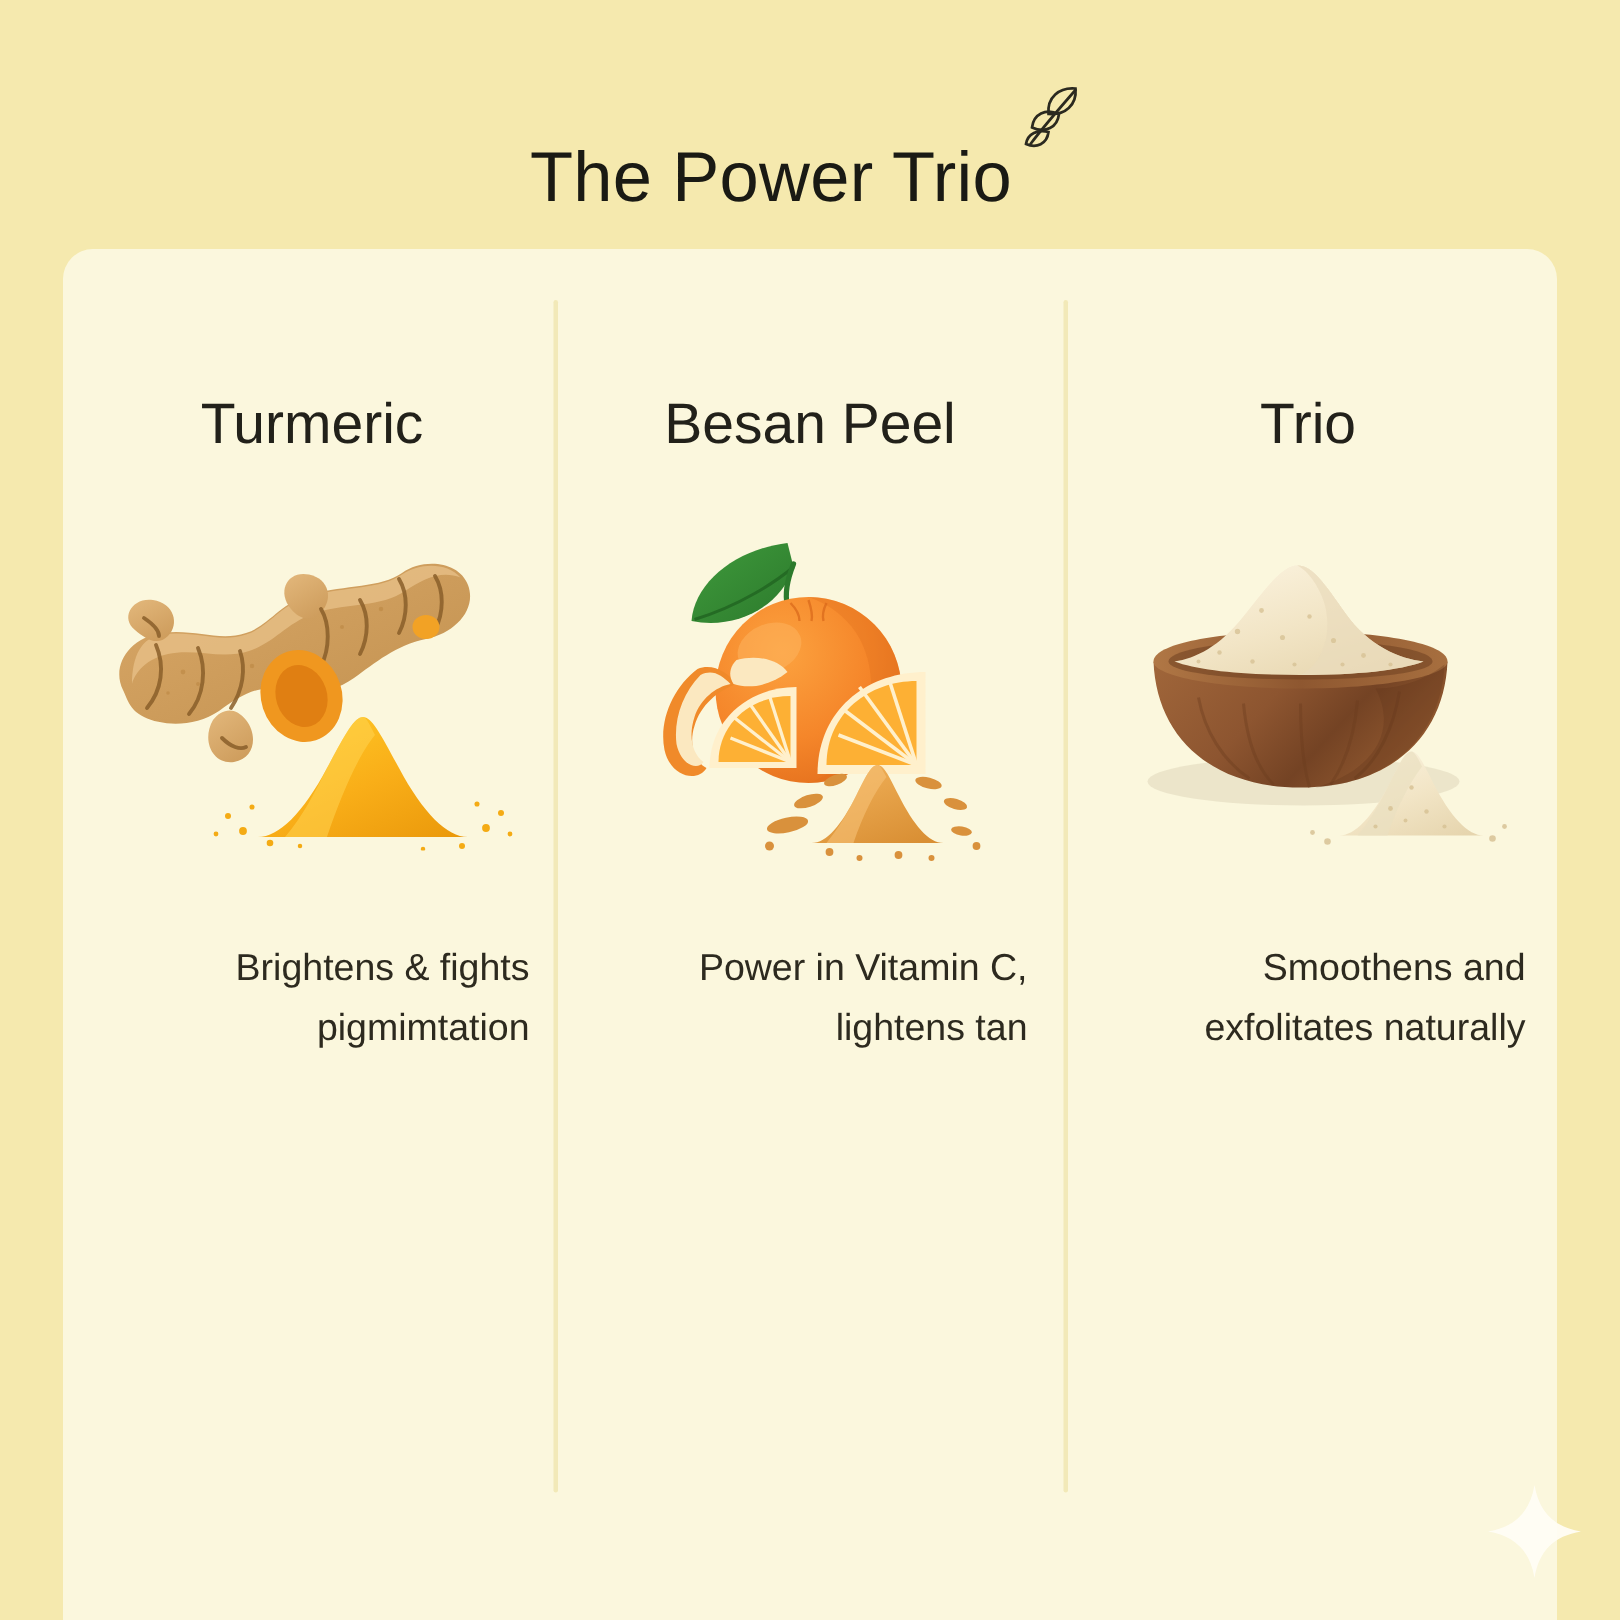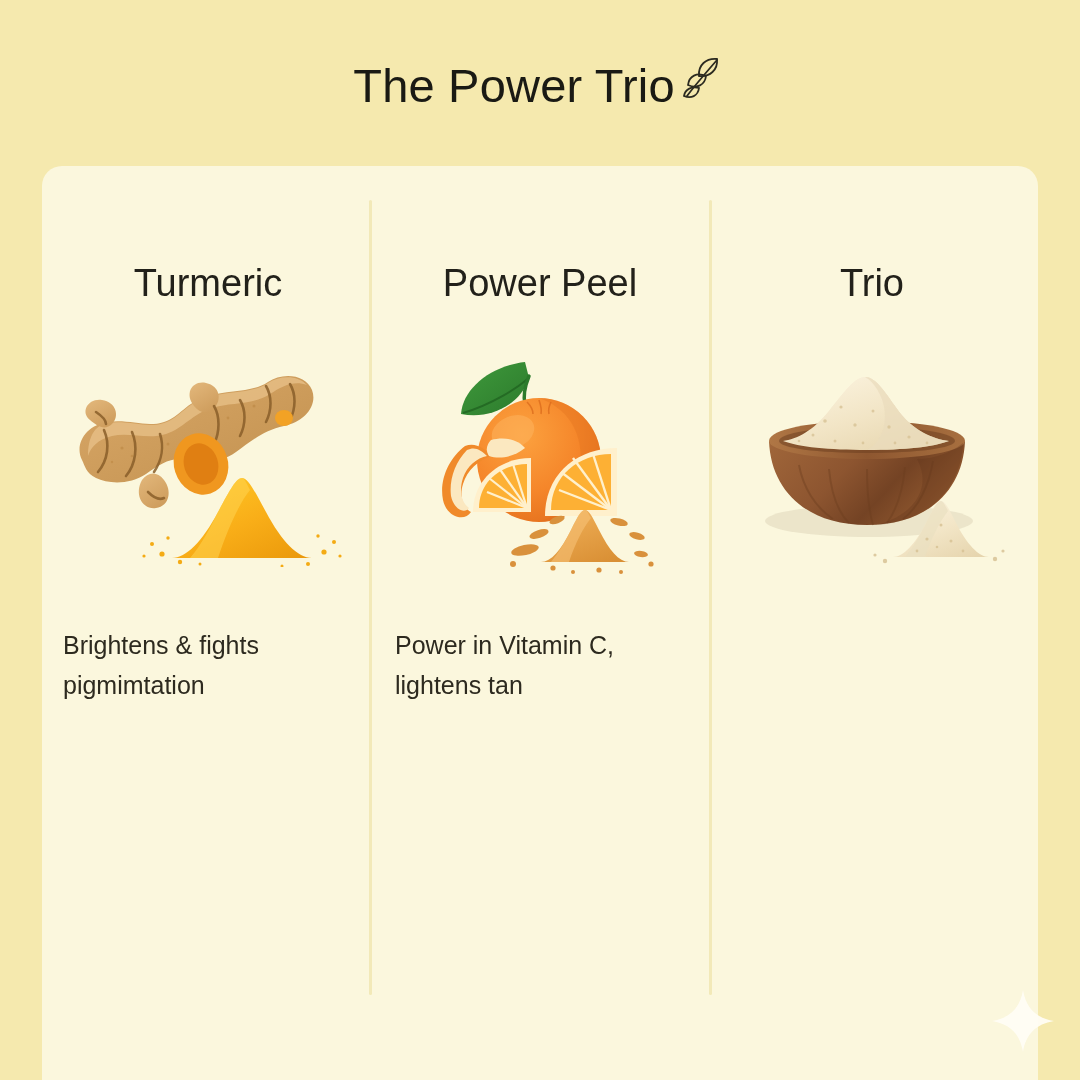--- a/index.html
+++ b/index.html
@@ -13,20 +13,21 @@
 
   
   .title-wrap {
     position:absolute; left:0; top:62px; width:1080px;
     display:flex; justify-content:center; align-items:flex-start;
   }
   .title-text {
     font-size:47px; font-weight:400; color:#1a1a14;
     letter-spacing:0.2px; line-height:1;
     font-family:"Liberation Sans", sans-serif;
+    margin-top:32px;
   }
   .sprig-icon { display:block; margin-left:2px; margin-top:-12px; }
 
   
   .card {
     position:absolute; left:42px; top:166px;
     width:996px; height:1020px;
     background:#fbf7dd; border-radius:20px;
     overflow:hidden;
   }
@@ -52,21 +53,21 @@
     margin-top:98px; font-size:38px; font-weight:400;
     color:#22211a; line-height:1; text-align:center;
     font-family:"Liberation Sans", sans-serif;
   }
   .art {
     margin-top:42px; height:230px; width:300px;
     display:flex; align-items:center; justify-content:center;
   }
   .col-desc {
     margin-top:52px; font-size:25px; color:#2d2a1f;
-    line-height:1.58; text-align:left; max-width:290px;
+    line-height:1.58; text-align:right; max-width:290px;
     font-family:"Liberation Sans", sans-serif;
   }
 
   
   .sparkle { position:absolute; left:990px; top:988px; }
 </style>
 </head>
 <body>
 
 <div id="root">
@@ -169,21 +170,21 @@
                 <circle cx="272" cy="204" r="1.6"></circle>
               <circle cx="132" cy="212" r="1.5"></circle>
                 <circle cx="214" cy="214" r="1.5"></circle>
             </g>
           </svg>
         </div>
         <div class="col-desc">Brightens &amp; fights pigmimtation</div>
       </div>
 
       <div class="col">
-        <div class="col-title">Power Peel</div>
+        <div class="col-title">Besan Peel</div>
         <div class="art">
           <svg width="270" height="230" viewBox="0 0 270 230">
             <defs>
               <radialGradient id="og" cx="0.36" cy="0.3" r="0.78">
                 <stop offset="0" stop-color="#fca23f"></stop>
                   <stop offset="0.6" stop-color="#f5862a"></stop>
                   <stop offset="1" stop-color="#e4701d"></stop>
               </radialGradient>
               <linearGradient id="lg" x1="0" y1="0" x2="1" y2="1">
                 <stop offset="0" stop-color="#3f9a3c"></stop>
@@ -342,20 +343,21 @@
                 <circle cx="180" cy="202" r="1.4"></circle>
               <circle cx="226" cy="202" r="1.4"></circle>
                 <circle cx="200" cy="198" r="1.3"></circle>
               <circle cx="148" cy="212" r="2.2"></circle>
                 <circle cx="258" cy="210" r="2.2"></circle>
               <circle cx="138" cy="206" r="1.6"></circle>
                 <circle cx="266" cy="202" r="1.6"></circle>
             </g>
           </svg>
         </div>
+        <div class="col-desc">Smoothens and exfolitates naturally</div>
       </div>
 
     </div>
   </div>
 
   <div class="sparkle">
     <svg width="66" height="66" viewBox="0 0 66 66">
       <path d="M33,2 C36,20 46,30 64,33 C46,36 36,46 33,64 C30,46 20,36 2,33 C20,30 30,20 33,2 Z" fill="#fffdf4" opacity="0.95"></path>
     </svg>
   </div>

